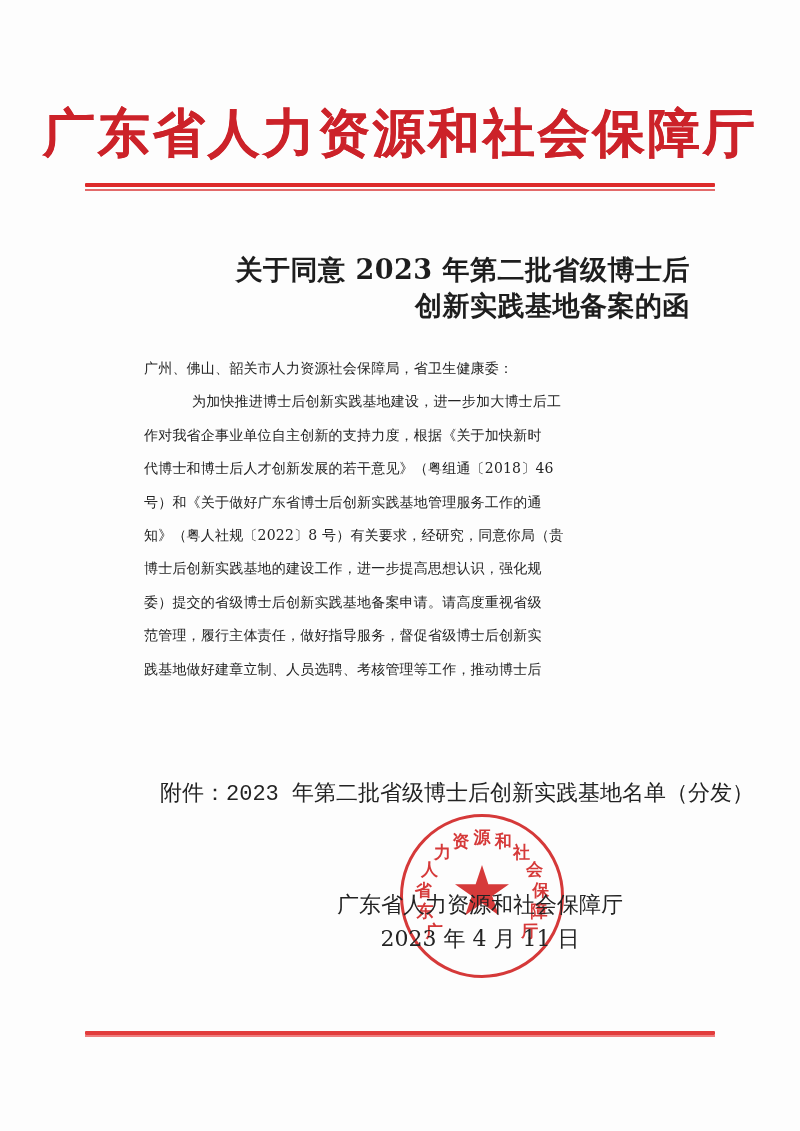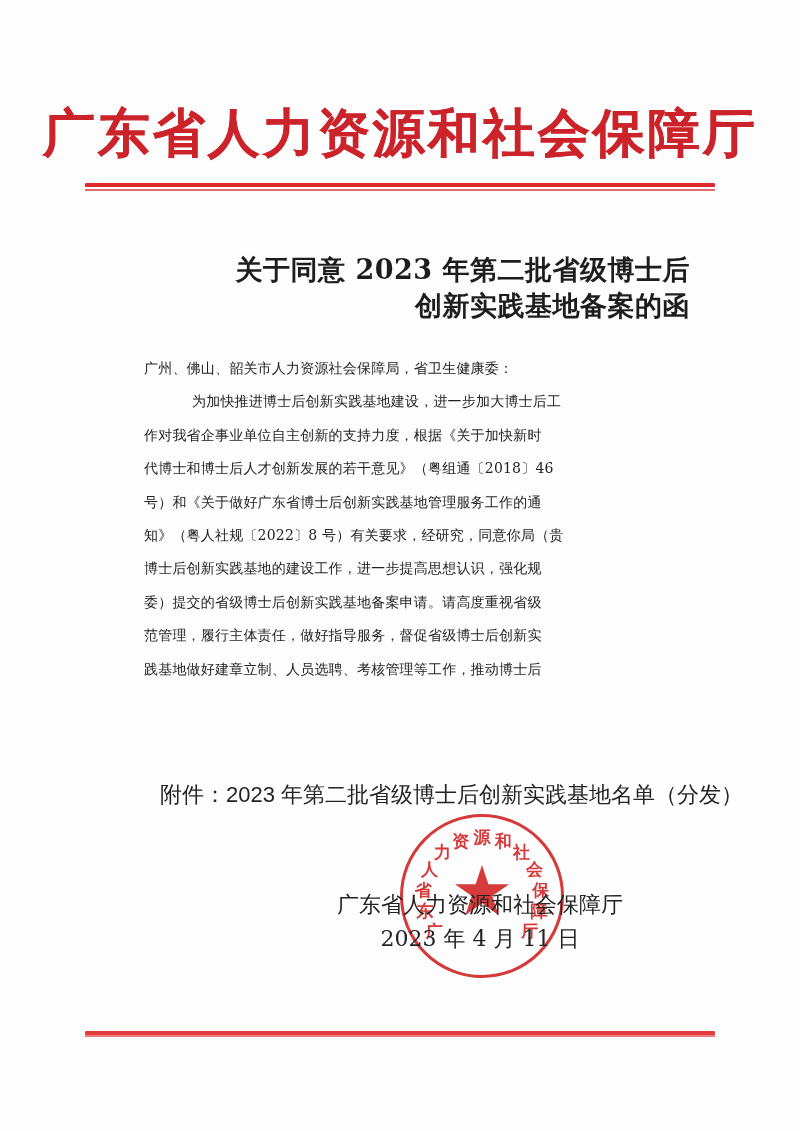--- a/index.html
+++ b/index.html
@@ -91,21 +91,21 @@
     letter-spacing: 0.2px;
   }
   .body-line.indent { text-indent: 48px; }
 
   
   .attachment {
     position: absolute;
     left: 112px;
     top: 779px;
     width: 600px;
-    font-family: Liberation Sans, sans-serif;
+    font-family: Liberation Mono, monospace;
     font-size: 22px;
     color: #232323;
     text-indent: 48px;
     white-space: nowrap;
     line-height: 32px;
   }
 
   
   .signature {
     position: absolute;

